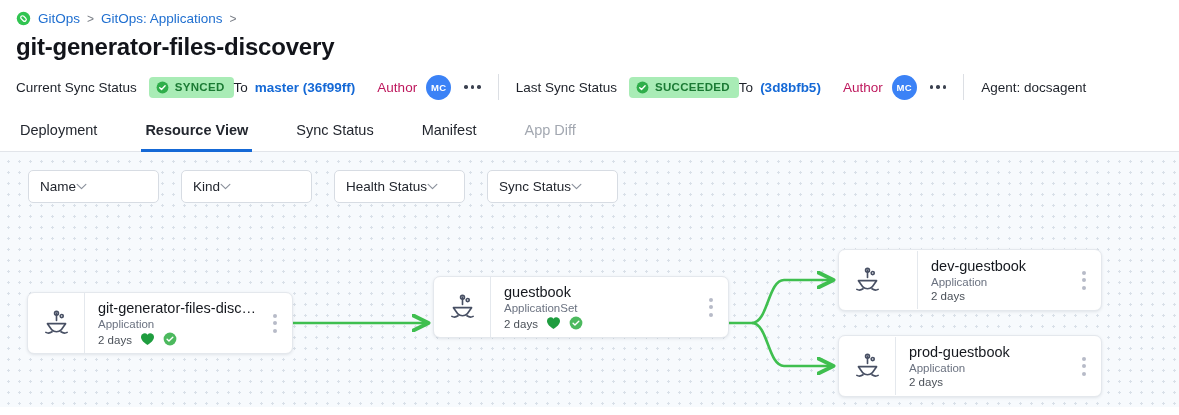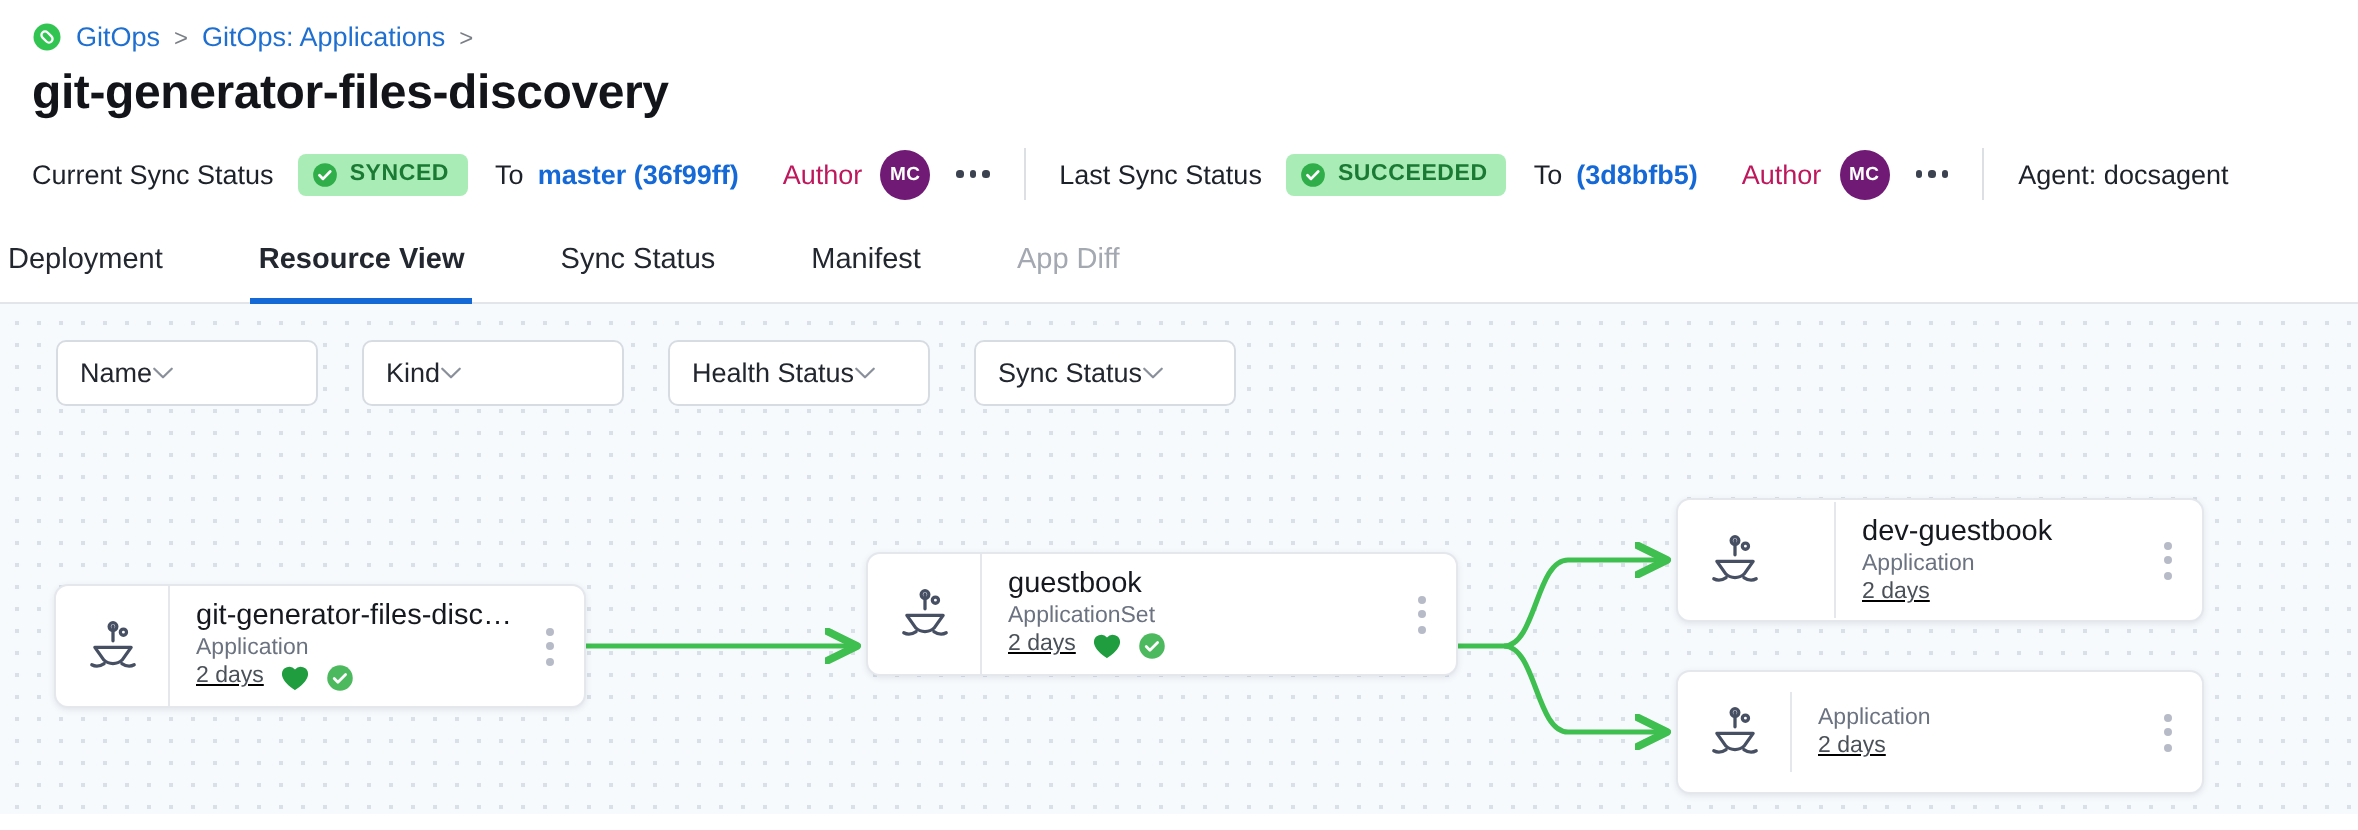--- a/index.html
+++ b/index.html
@@ -36,39 +36,39 @@
   }
   .status-label { color: #1d2129; }
   .pill {
     display: inline-flex; gap: 6px;
     background: #a9ecb6; color: #1a7a33;
     border-radius: 4px; padding: 4px 9px 4px 7px;
     font-size: 11.5px; font-weight: bold; letter-spacing: 0.3px;
     margin-left: 12px;
   }
   .pill-check { width: 13px; height: 13px; display: block; }
-  .to-word { margin-left: 14px; color: #1d2129; }
+  .to-word { color: #1d2129; }
   .rev-link { margin-left: 7px; color: #1569d6; font-weight: bold; text-decoration: none; }
   .author-word { margin-left: 22px; color: #be185d; }
   .avatar {
     width: 25px; height: 25px; border-radius: 50%;
-    background: #701a75; color: #ffffff;
+    background: #3b82f6; color: #ffffff;
     font-size: 9.5px; font-weight: bold; letter-spacing: 0.3px;
     display: inline-flex; align-items: center; justify-content: center;
     margin-left: 9px;
   }
   .dots-h { display: inline-flex; gap: 3px; margin-left: 13px; cursor: pointer; }
   .dots-h i { width: 3.5px; height: 3.5px; border-radius: 50%; background: #3c4250; display: block; }
   .vdivider { width: 1px; height: 26px; background: #dcdfe4; margin: 0 17px; }
 
   
   .tabs {
     display: flex; align-items: flex-end;
     border-bottom: 1px solid #e2e5ea;
-    height: 40px;
+    padding-left: 16px; height: 40px;
   }
   .tab {
     font-size: 14.5px; color: #23272f;
     padding: 0 4px 11px 4px; margin-right: 40px;
     cursor: pointer; border-bottom: 3px solid transparent;
     position: relative; top: 1px;
   }
   .tab.active { font-weight: bold; border-bottom-color: #1569d6; }
   .tab.disabled { color: #a3a8b1; cursor: default; }
 
@@ -113,21 +113,21 @@
   .node-body {
     flex: 1; border-left: 1px solid #e4e8ed;
     padding: 7px 0 7px 13px; min-width: 0;
   }
   .node-title {
     font-size: 14.5px; color: #15181e;
     white-space: nowrap; overflow: hidden; text-overflow: ellipsis;
     margin-bottom: 2px;
   }
   .node-kind { font-size: 11.5px; color: #6b7280; margin-bottom: 2px; }
-  .node-meta { display: flex; align-items: flex-start; gap: 8px; text-decoration: underline; }
+  .node-meta { display: flex; align-items: flex-end; gap: 8px; }
   .node-age { font-size: 11.5px; color: #4b5159; }
   .heart-ico { width: 15px; height: 14px; display: block; }
   .check-ico { width: 14px; height: 14px; display: block; }
   .dots-v {
     width: 34px; flex: none;
     display: flex; flex-direction: column; align-items: center; gap: 3.5px;
     cursor: pointer;
   }
   .dots-v i { width: 4px; height: 4px; border-radius: 50%; background: #b7bbc8; display: block; }
 </style>
@@ -335,20 +335,21 @@
     <div class="node-icon">
       <svg class="argo-ico" viewBox="0 0 28 28">
         <path d="M14 3.2v7.6" stroke="#474f63" stroke-width="1.7" fill="none" stroke-linecap="round"></path>
         <circle cx="14" cy="3.4" r="2" fill="none" stroke="#474f63" stroke-width="1.7"></circle>
         <circle cx="19.4" cy="6.3" r="1.6" fill="none" stroke="#474f63" stroke-width="1.7"></circle>
         <path d="M4.6 14.2h18.8l-4.6 6.5a7 7 0 0 1-9.6 0z" fill="none" stroke="#474f63" stroke-width="1.7" stroke-linejoin="round"></path>
         <path d="M9.4 22.6c-2.2 1.5-4.6 1.6-6.4.6M18.6 22.6c2.2 1.5 4.6 1.6 6.4.6" fill="none" stroke="#474f63" stroke-width="1.7" stroke-linecap="round"></path>
       </svg>
     </div>
     <div class="node-body">
+      <div class="node-title">prod-guestbook</div>
       <div class="node-kind">Application</div>
       <div class="node-meta">
         <span class="node-age">2 days</span>
       </div>
     </div>
     <div class="dots-v">
         <i></i>
         <i></i>
         <i></i>
       </div>

